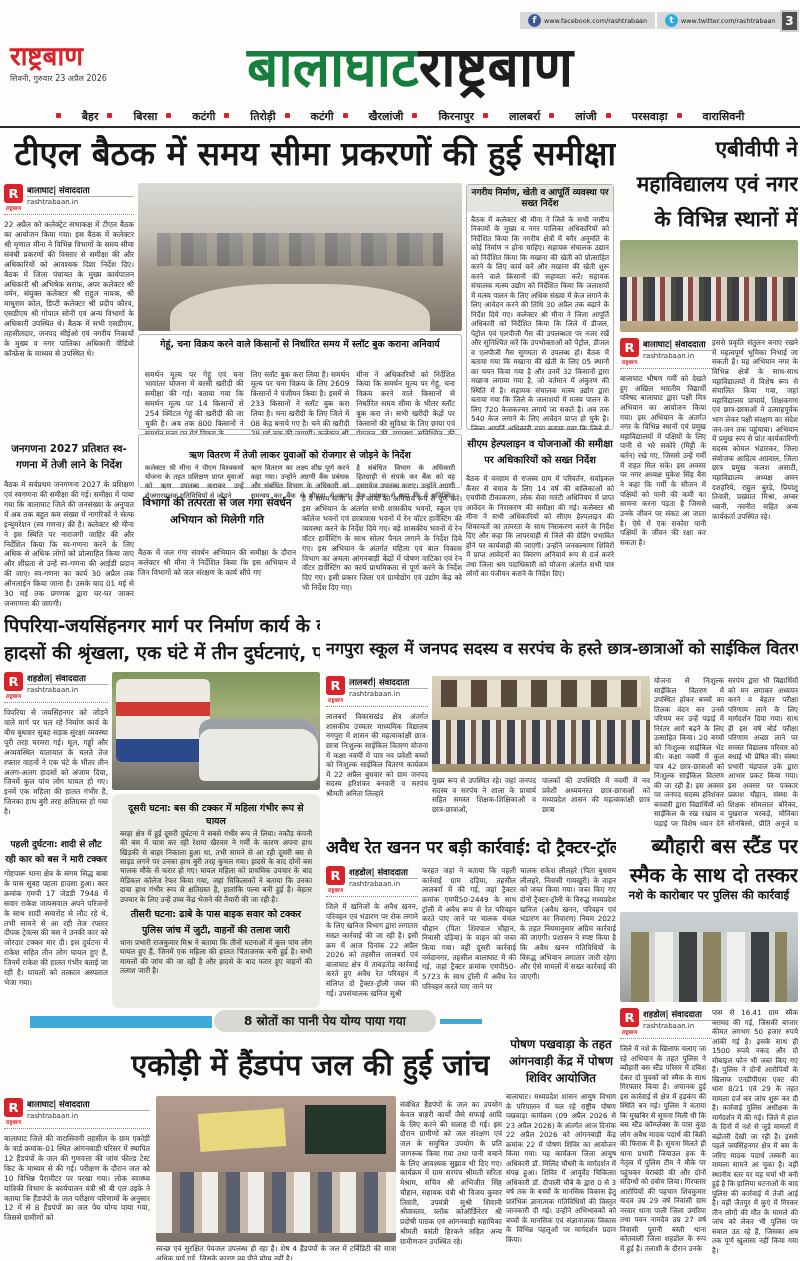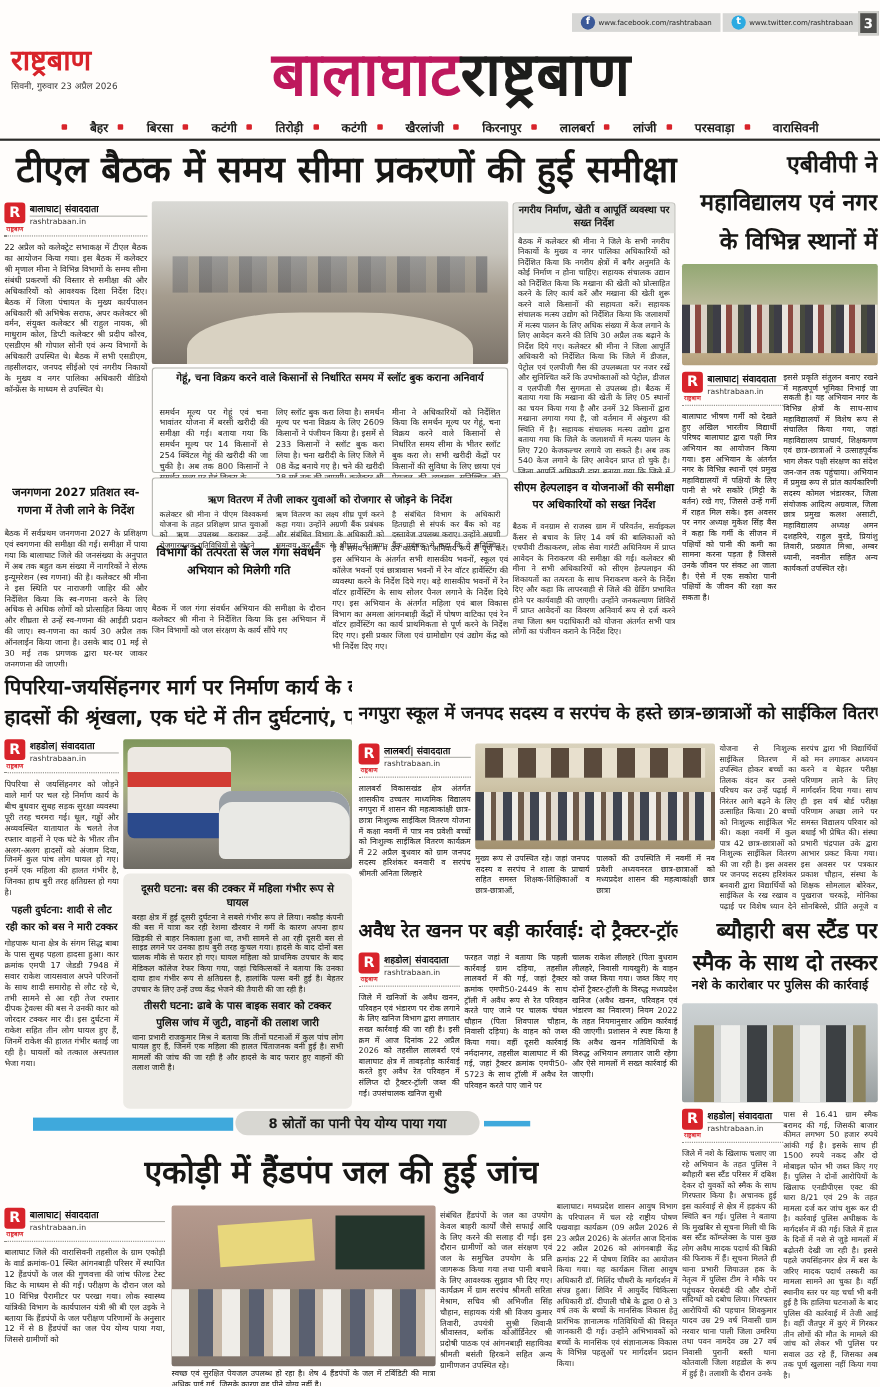--- a/index.html
+++ b/index.html
@@ -45,21 +45,21 @@
       <span class="surl">www.twitter.com/rashtrabaan</span>
     </div>
   </div>
   <div class="abs" style="left:780px;top:10px;width:19px;height:22px;background:#4f4f4d;border:2px solid #cfcfcb;color:#fff;font-weight:bold;font-size:12px;text-align:center;line-height:18px">3</div>
 
   <div class="abs" style="left:10px;top:42px;width:150px">
     <div style="color:#d8232a;font-weight:bold;font-size:26px;line-height:28px">राष्ट्रबाण</div>
     <div style="font-size:8px;color:#3a3a38;margin-top:2px">सिवनी, गुरुवार 23 अप्रैल 2026</div>
   </div>
   <div class="abs" style="left:140px;top:28px;width:540px;height:78px;text-align:center;font-weight:bold;font-size:55px;line-height:78px;white-space:nowrap;overflow:hidden">
-    <span style="color:#be185d">बालाघाट</span><span style="color:#1d1d1b">राष्ट्रबाण</span>
+    <span style="color:#15803d">बालाघाट</span><span style="color:#1d1d1b">राष्ट्रबाण</span>
   </div>
   <div class="abs" style="left:0;top:106px;width:800px;height:18px;display:flex;justify-content:center;gap:9px;align-items:center">
     <span class="city">
         <span class="cbul"></span>
         <span>बैहर</span>
       </span>
     <span class="city">
         <span class="cbul"></span>
         <span>बिरसा</span>
       </span>
@@ -176,21 +176,21 @@
         <div class="bl-logo">R</div>
         <div class="bl-brand">राष्ट्रबाण</div>
       </div>
     <div class="bl-r">
         <div class="bl-loc">शहडोल| संवाददाता</div>
         <div class="bl-site">rashtrabaan.in</div>
       </div>
   </div>
   <div class="abs" style="left:4px;top:708px;width:104px;height:300px;overflow:hidden">
     <div class="bt" style="height:auto">पिपरिया से जयसिंहनगर को जोड़ने वाले मार्ग पर चल रहे निर्माण कार्य के बीच बुधवार सुबह सड़क सुरक्षा व्यवस्था पूरी तरह चरमरा गई। धूल, गड्ढों और अव्यवस्थित यातायात के चलते तेज रफ्तार वाहनों ने एक घंटे के भीतर तीन अलग-अलग हादसों को अंजाम दिया, जिनमें कुल पांच लोग घायल हो गए। इनमें एक महिला की हालत गंभीर है, जिनका हाथ बुरी तरह क्षतिग्रस्त हो गया है।</div>
-    <div class="sh" style="font-size:9px;line-height:1.6;margin:4px 0 3px">पहली दुर्घटना: शादी से लौट रही कार को बस ने मारी टक्कर</div>
+    <div class="sh" style="font-size:9px;line-height:1.6;margin:20px 0 3px">पहली दुर्घटना: शादी से लौट रही कार को बस ने मारी टक्कर</div>
     <div class="bt">गोहपारू थाना क्षेत्र के संगम सिद्ध बाबा के पास सुबह पहला हादसा हुआ। कार क्रमांक एमपी 17 जेडडी 7948 में सवार राकेश जायसवाल अपने परिजनों के साथ शादी समारोह से लौट रहे थे, तभी सामने से आ रही तेज रफ्तार दीपक ट्रेवल्स की बस ने उनकी कार को जोरदार टक्कर मार दी। इस दुर्घटना में राकेश सहित तीन लोग घायल हुए हैं, जिनमें राकेश की हालत गंभीर बताई जा रही है। घायलों को तत्काल अस्पताल भेजा गया।</div>
   </div>
   <div class="photo" style="left:112px;top:672px;width:208px;height:118px;background:linear-gradient(180deg,#7e955c 0%,#a7b37d 34%,#99948a 62%,#6f6c64 100%)">
     <div class="pf" style="left:2%;top:6%;width:45%;height:70%;border-radius:6px;background:linear-gradient(180deg,#ece8e2 0 28%,#d23b33 28% 44%,#ece8e2 44% 72%,#2b4a8c 72% 100%)"></div>
     <div class="pf" style="right:1%;bottom:8%;width:57%;height:52%;border-radius:12px 18px 6px 6px;background:#e9e9e5;box-shadow:inset 0 10px 0 #9aa0a6"></div>
   </div>
   <div class="abs" style="left:112px;top:794px;width:208px;height:214px;background:#edebe6;border-radius:6px;padding:4px 8px;overflow:hidden">
     <div class="gp-h">दूसरी घटना: बस की टक्कर में महिला गंभीर रूप से घायल</div>
     <div class="gp-t">बरहा क्षेत्र में हुई दूसरी दुर्घटना ने सबसे गंभीर रूप ले लिया। नकौड़ कंपनी की बस में यात्रा कर रही रेशमा खैरवार ने गर्मी के कारण अपना हाथ खिड़की से बाहर निकाला हुआ था, तभी सामने से आ रही दूसरी बस से साइड लगने पर उनका हाथ बुरी तरह कुचल गया। हादसे के बाद दोनों बस चालक मौके से फरार हो गए। घायल महिला को प्राथमिक उपचार के बाद मेडिकल कॉलेज रेफर किया गया, जहां चिकित्सकों ने बताया कि उनका दाया हाथ गंभीर रूप से क्षतिग्रस्त है, हालांकि पल्स बनी हुई है। बेहतर उपचार के लिए उन्हें उच्च केंद्र भेजने की तैयारी की जा रही है।</div>
     <div class="gp-h">तीसरी घटना: ढाबे के पास बाइक सवार को टक्कर</div>
@@ -269,15 +269,16 @@
   </div>
   <div class="abs bt" style="left:4px;top:1134px;width:146px;height:127px;font-size:7.4px">बालाघाट जिले की वारासिवनी तहसील के ग्राम एकोड़ी के वार्ड क्रमांक-01 स्थित आंगनबाड़ी परिसर में स्थापित 12 हैंडपंपों के जल की गुणवत्ता की जांच फील्ड टेस्ट किट के माध्यम से की गई। परीक्षण के दौरान जल को 10 विभिन्न पैरामीटर पर परखा गया। लोक स्वास्थ्य यांत्रिकी विभाग के कार्यपालन यंत्री श्री बी एल उइके ने बताया कि हैंडपंपों के जल परीक्षण परिणामों के अनुसार 12 में से 8 हैंडपंपों का जल पेय योग्य पाया गया, जिससे ग्रामीणों को</div>
   <div class="photo" style="left:156px;top:1096px;width:240px;height:146px;background:linear-gradient(180deg,#b59a8e 0%,#a98f83 30%,#958579 68%,#7d726a 100%)">
     <div class="pf" style="right:4%;top:6%;width:34%;height:34%;background:#24352c"></div>
     <div class="pf" style="left:18%;top:10%;width:36%;height:26%;background:#e8d77c;transform:rotate(-4deg)"></div>
     <div class="pf" style="left:0;bottom:6%;width:100%;height:42%;background:repeating-linear-gradient(90deg,#efede8 0 16px,#8a7f72 16px 24px,#5a6070 24px 38px,#c8b9a8 38px 46px)"></div>
   </div>
   <div class="abs bt" style="left:156px;top:1244px;width:240px;height:16px;font-size:7.2px">स्वच्छ एवं सुरक्षित पेयजल उपलब्ध हो रहा है। शेष 4 हैंडपंपों के जल में टर्बिडिटी की मात्रा अधिक पाई गई, जिसके कारण वह पीने योग्य नहीं है।</div>
   <div class="abs bt" style="left:400px;top:1100px;width:102px;height:161px;font-size:7.3px">संबंधित हैंडपंपों के जल का उपयोग केवल बाहरी कार्यों जैसे सफाई आदि के लिए करने की सलाह दी गई। इस दौरान ग्रामीणों को जल संरक्षण एवं जल के समुचित उपयोग के प्रति जागरूक किया गया तथा पानी बचाने के लिए आवश्यक सुझाव भी दिए गए। कार्यक्रम में ग्राम सरपंच श्रीमती सरिता मेश्राम, सचिव श्री अभिजीत सिंह चौहान, सहायक यंत्री श्री विजय कुमार तिवारी, उपयंत्री सुश्री शिवानी श्रीवास्तव, ब्लॉक कोऑर्डिनेटर श्री प्रदोषी पाठक एवं आंगनबाड़ी सहायिका श्रीमती बसंती हिरकने सहित अन्य ग्रामीणजन उपस्थित रहे।</div>
 
+  <div class="abs sh" style="left:506px;top:1036px;width:110px;height:52px;font-size:11.8px;line-height:17px">पोषण पखवाड़ा के तहत आंगनवाड़ी केंद्र में पोषण शिविर आयोजित</div>
   <div class="abs bt" style="left:506px;top:1092px;width:110px;height:169px;font-size:7.1px">बालाघाट। मध्यप्रदेश शासन आयुष विभाग के परिपालन में चल रहे राष्ट्रीय पोषण पखवाड़ा कार्यक्रम (09 अप्रैल 2026 से 23 अप्रैल 2026) के अंतर्गत आज दिनांक 22 अप्रैल 2026 को आंगनबाड़ी केंद्र क्रमांक 22 में पोषण शिविर का आयोजन किया गया। यह कार्यक्रम जिला आयुष अधिकारी डॉ. मिलिंद चौधरी के मार्गदर्शन में संपन्न हुआ। शिविर में आयुर्वेद चिकित्सा अधिकारी डॉ. दीपाली चौबे के द्वारा 0 से 3 वर्ष तक के बच्चों के मानसिक विकास हेतु प्रारंभिक ज्ञानात्मक गतिविधियों की विस्तृत जानकारी दी गई। उन्होंने अभिभावकों को बच्चों के मानसिक एवं संज्ञानात्मक विकास के विभिन्न पहलुओं पर मार्गदर्शन प्रदान किया।</div>
 
 </div>
 
 </body></html>

